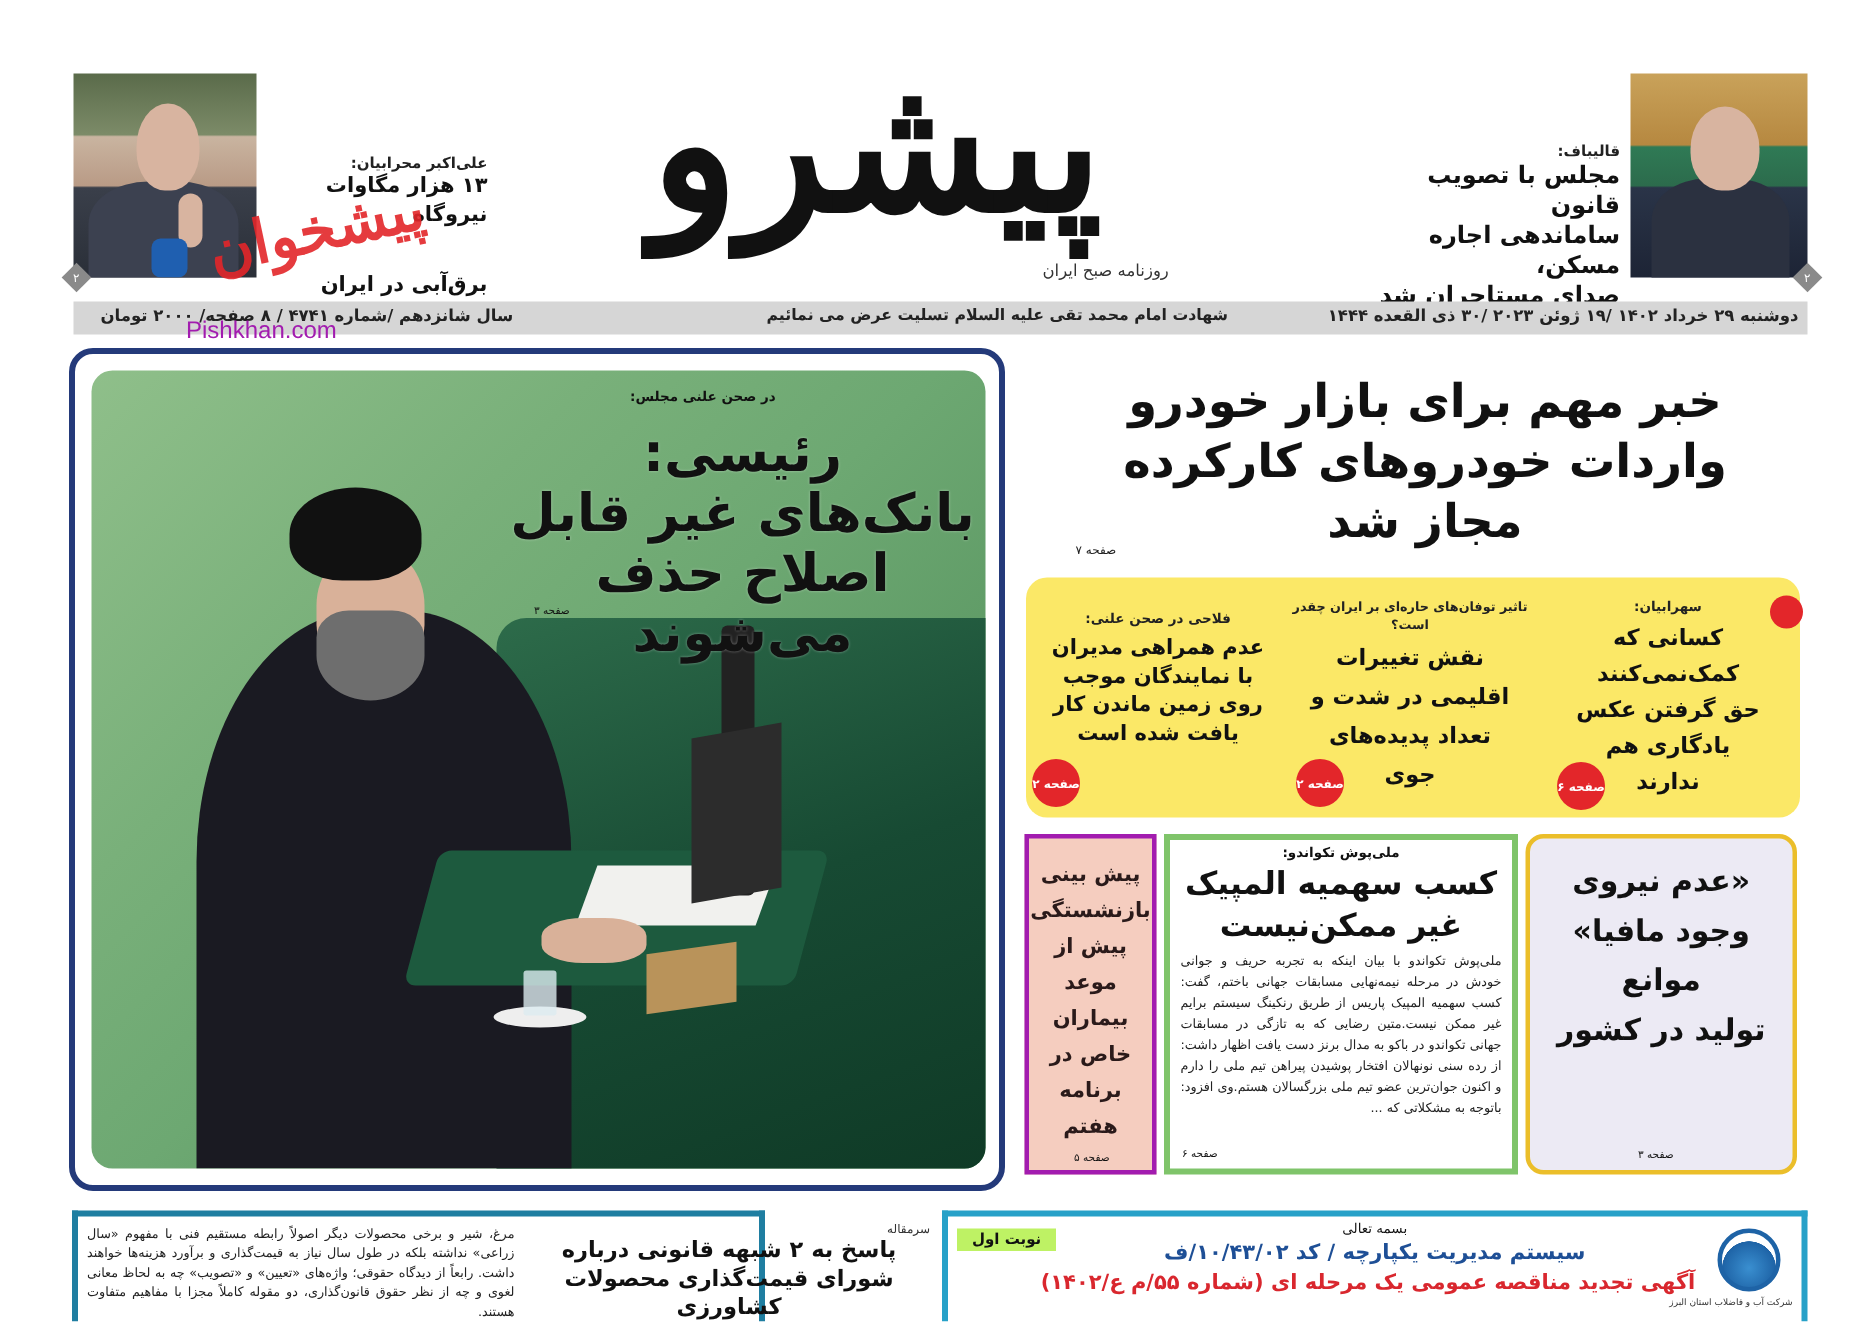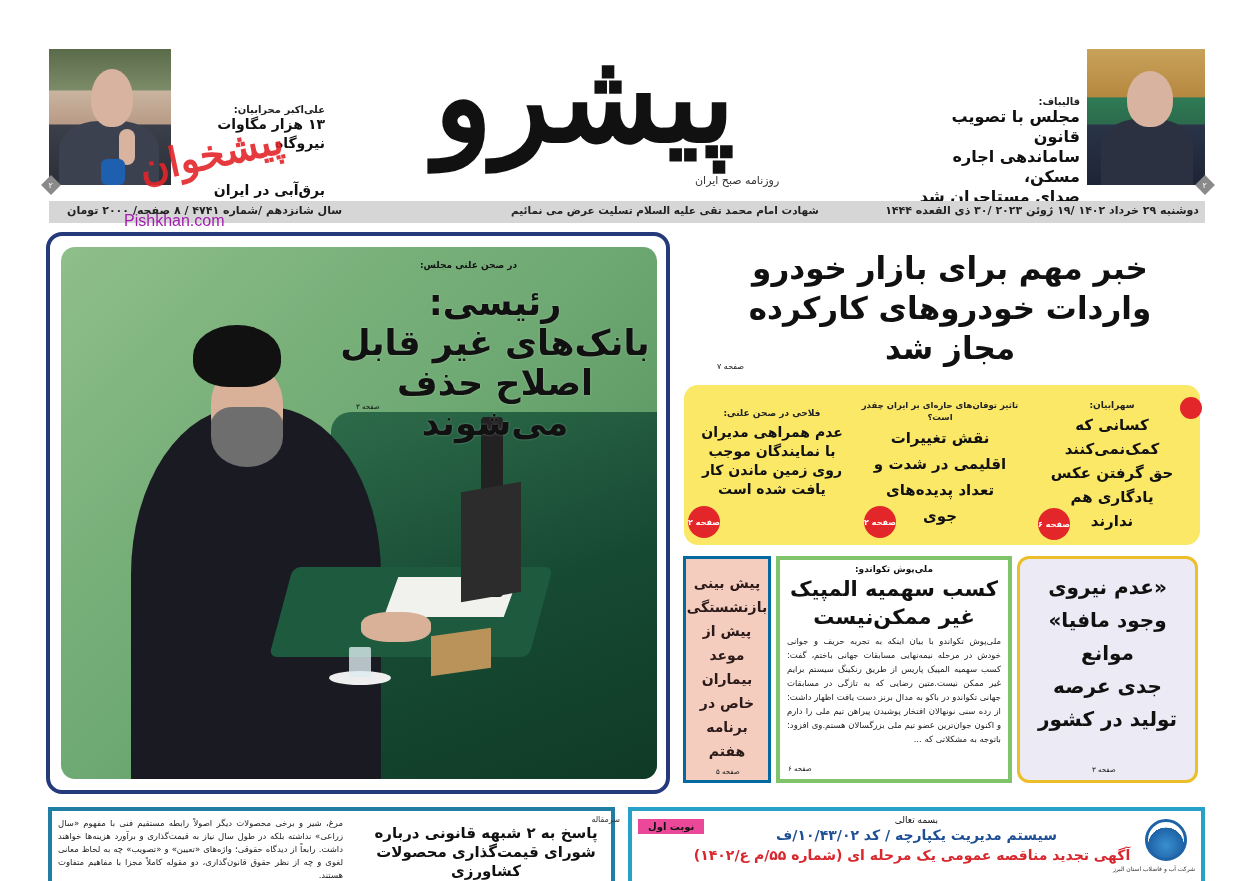--- a/index.html
+++ b/index.html
@@ -63,42 +63,42 @@
 
   
   .yellow-band { left: 684px; top: 385px; width: 516px; height: 160px; background: #fbe867; border-radius: 14px; }
   .ybox { position: absolute; top: 0; height: 160px; direction: rtl; text-align: center; }
   .ybox .k { font-size: 9px; font-weight: bold; color: #222; margin-top: 14px; line-height: 12px; }
   .ybox .h { font-size: 15px; font-weight: bold; color: #111; line-height: 20px; margin-top: 4px; }
   .red-dot { position: absolute; width: 22px; height: 22px; border-radius: 50%; background: #e3262a; }
   .red-badge { position: absolute; width: 32px; height: 32px; border-radius: 50%; background: #e3262a; color: #fff; font-size: 8px; font-weight: bold; display: flex; align-items: center; justify-content: center; direction: rtl; }
 
   
-  .box-red { left: 683px; top: 556px; width: 88px; height: 227px; border: 3px solid #0369a1; background: #f5cdbf; }
+  .box-red { left: 683px; top: 556px; width: 88px; height: 227px; border: 3px solid #a21caf; background: #f5cdbf; }
   .box-red .h { direction: rtl; text-align: center; font-size: 14px; font-weight: bold; line-height: 24px; margin-top: 12px; color: #2a1a1a; }
   .box-green { left: 776px; top: 556px; width: 236px; height: 227px; border: 4px solid #7fc46a; background: #fff; }
   .box-green .k { direction: rtl; text-align: center; font-size: 9px; font-weight: bold; margin-top: 4px; }
   .box-green .h { direction: rtl; text-align: center; font-size: 21px; font-weight: bold; line-height: 26px; margin-top: 2px; }
   .box-green .body { direction: rtl; text-align: justify; font-size: 8.5px; line-height: 14px; padding: 4px 7px 0 7px; color: #222; }
   .box-green .pg { position: absolute; left: 8px; bottom: 6px; font-size: 7px; }
   .box-yellow { left: 1017px; top: 556px; width: 181px; height: 227px; border: 3px solid #ebbe2a; border-radius: 12px; background: #eceaf4; }
   .box-yellow .h { direction: rtl; text-align: center; font-size: 20px; font-weight: bold; line-height: 33px; margin-top: 12px; color: #111; }
   .box-yellow .pg { position: absolute; left: 72px; bottom: 6px; font-size: 7px; }
   .box-red .pg { position: absolute; left: 30px; bottom: 4px; font-size: 7px; }
 
   
-  .bot-left { left: 48px; top: 807px; width: 567px; height: 74px; border: 4px solid #1f7ea1; border-bottom: none; }
+  .bot-left { left: 48px; top: 807px; width: 462px; height: 74px; border: 4px solid #1f7ea1; border-bottom: none; }
   .bot-left .col1 { position: absolute; left: 6px; top: 6px; width: 285px; direction: rtl; text-align: justify; font-size: 8.5px; line-height: 13px; color: #222; }
   .bot-left .col2 { position: absolute; left: 300px; top: 4px; width: 268px; direction: rtl; }
   .bot-left .col2 .k { font-size: 8px; color: #333; }
   .bot-left .col2 .h { text-align: center; font-size: 15px; font-weight: bold; line-height: 19px; }
   .bot-right { left: 628px; top: 807px; width: 577px; height: 74px; border: 4px solid #27a1c8; border-bottom: none; }
   .bot-right .logo { position: absolute; right: 14px; top: 8px; width: 42px; height: 42px; border-radius: 50%; border: 3px solid #1e63a6; background: radial-gradient(circle at 50% 65%, #3a8fd0 0%, #1e63a6 60%, #fff 61%); }
   .bot-right .logo-cap { position: absolute; right: 6px; top: 54px; font-size: 6px; color: #333; direction: rtl; }
-  .bot-right .badge { position: absolute; left: 6px; top: 8px; background: #ec4899; font-size: 10px; font-weight: bold; padding: 2px 10px; direction: rtl; }
+  .bot-right .badge { position: absolute; left: 6px; top: 8px; background: #bef264; font-size: 10px; font-weight: bold; padding: 2px 10px; direction: rtl; }
   .bot-right .t1 { position: absolute; left: 0; width: 100%; top: 4px; text-align: center; font-size: 9px; direction: rtl; }
   .bot-right .t2 { position: absolute; left: 0; width: 100%; top: 16px; text-align: center; font-size: 14px; font-weight: bold; color: #1e4f96; direction: rtl; }
   .bot-right .t3 { position: absolute; left: 60px; width: 440px; top: 36px; text-align: center; font-size: 14px; font-weight: bold; color: #d9272e; direction: rtl; }
 </style>
 </head>
 <body>
 
 <div class="abs" style="left:0;top:0;width:1250px;height:200px;">
 
   <div class="teaser-photo photo-right">
@@ -224,21 +224,20 @@
   <div class="h">کسب سهمیه المپیک</div>
   <div class="h">غیر ممکن‌نیست</div>
   <div class="body">ملی‌پوش تکواندو با بیان اینکه به تجربه حریف و جوانی خودش در مرحله نیمه‌نهایی مسابقات جهانی باختم، گفت: کسب سهمیه المپیک پاریس از طریق رنکینگ سیستم برایم غیر ممکن نیست.متین رضایی که به تازگی در مسابقات جهانی تکواندو در باکو به مدال برنز دست یافت اظهار داشت: از رده سنی نونهالان افتخار پوشیدن پیراهن تیم ملی را دارم و اکنون جوان‌ترین عضو تیم ملی بزرگسالان هستم.وی افزود: باتوجه به مشکلاتی که ...</div>
   <div class="pg rtl">صفحه ۶</div>
 </div>
 
 <div class="abs box-yellow">
   <div class="h">
     <div>«عدم نیروی</div>
     <div>وجود مافیا» موانع</div>
-    <div>جدی عرصه</div>
     <div>تولید در کشور</div>
   </div>
   <div class="pg rtl">صفحه ۳</div>
 </div>
 
 <div class="abs bot-left">
   <div class="col1">مرغ، شیر و برخی محصولات دیگر اصولاً رابطه مستقیم فنی با مفهوم «سال زراعی» نداشته بلکه در طول سال نیاز به قیمت‌گذاری و برآورد هزینه‌ها خواهند داشت. رابعاً از دیدگاه حقوقی؛ واژه‌های «تعیین» و «تصویب» چه به لحاظ معانی لغوی و چه از نظر حقوق قانون‌گذاری، دو مقوله کاملاً مجزا با مفاهیم متفاوت هستند.</div>
   <div class="col2">
     <div class="k">سرمقاله</div>
     <div class="h">پاسخ به ۲ شبهه قانونی درباره</div>

